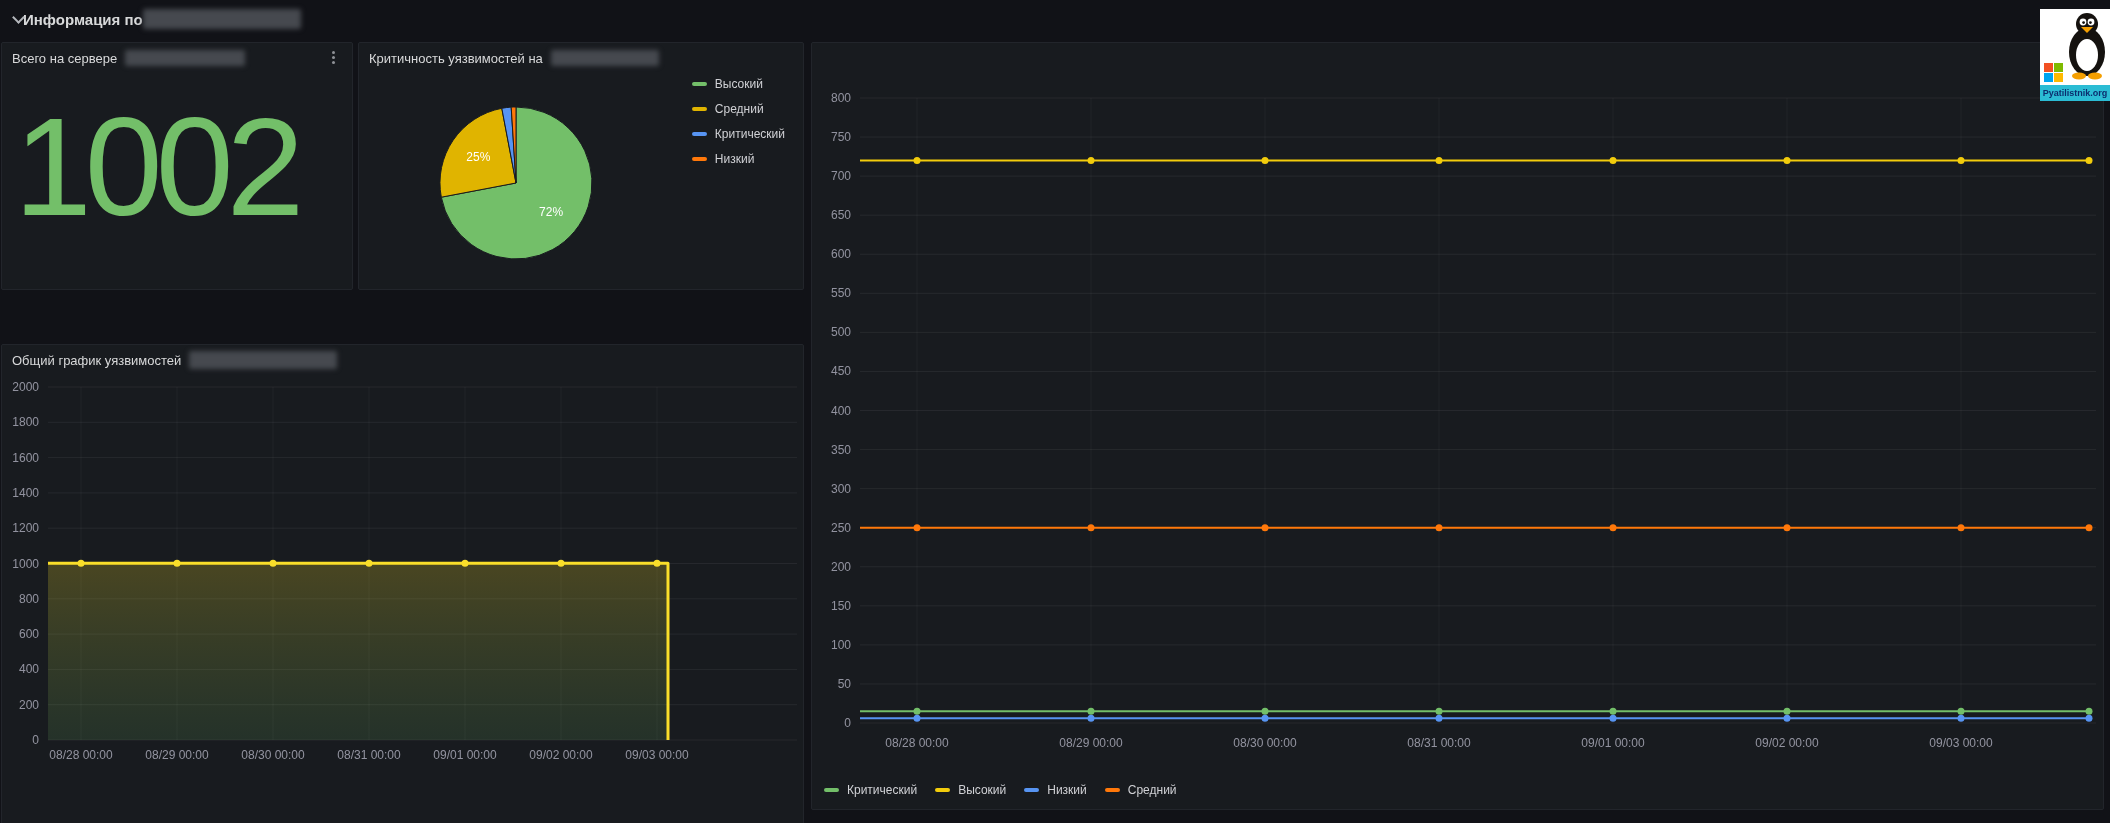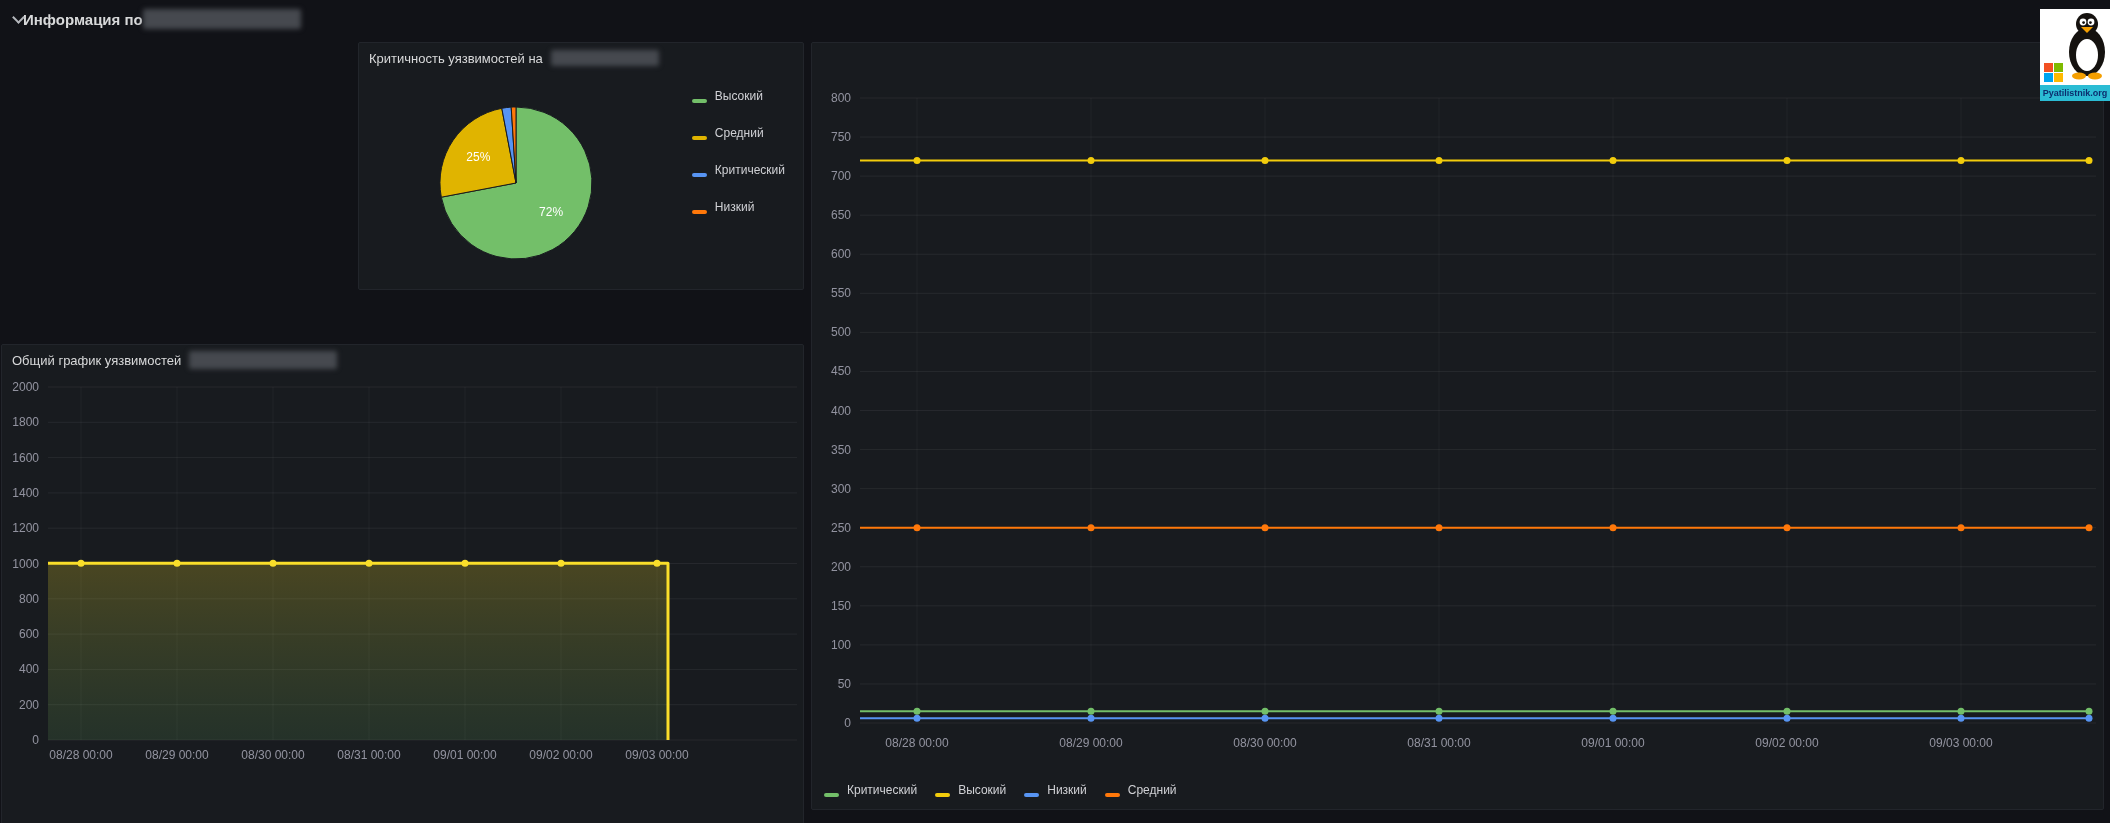--- a/index.html
+++ b/index.html
@@ -35,21 +35,21 @@
 
   
   #area-panel{left:1px;top:296px;width:803px;height:514px;margin-top:48px;}
 
   
   #ts-panel{left:811px;top:42px;width:1293px;height:768px;}
   #ts-panel .panel-header{justify-content:center;}
   #ts-legend{position:absolute;left:12px;bottom:12px;display:flex;gap:18px;z-index:2;}
 
   
-  .legend-item{display:flex;align-items:flex-end;gap:8px;font-size:12px;color:#d0d1d5;cursor:pointer;margin-top:12px;}
+  .legend-item{display:flex;align-items:center;gap:8px;font-size:12px;color:#d0d1d5;cursor:pointer;}
   .legend-marker{width:15px;height:4px;border-radius:2px;display:inline-block;flex:0 0 auto;}
 
   
   #watermark{position:absolute;top:9px;right:0;width:70px;height:92px;background:#ffffff;z-index:5;
              display:flex;flex-direction:column;overflow:hidden;}
   .wm-top{flex:1;position:relative;}
   .wm-penguin{position:absolute;right:1px;top:1px;}
   .wm-flag{position:absolute;left:4px;bottom:3px;width:19px;height:19px;display:grid;
            grid-template-columns:9px 9px;grid-template-rows:9px 9px;gap:1px;}
   .wm-flag span{display:block;}
@@ -61,20 +61,28 @@
 <body>
 
 <div id="root">
 
   <div id="dash-header">
     <span class="chev"></span>
     <span class="dash-title">Информация по</span>
     <span class="redacted" style="width:158px;height:20px;"></span>
   </div>
 
+  <div class="panel" id="stat-panel">
+    <div class="panel-header">
+      <span>Всего на сервере</span>
+      <span class="redacted" style="width:120px;height:16px;"></span>
+      <span class="kebab"></span>
+    </div>
+    <div class="stat-value" style="color: rgb(115, 191, 105);">1002</div>
+  </div>
 
   <div class="panel" id="pie-panel">
     <div class="panel-header">
       <span>Критичность уязвимостей на</span>
       <span class="redacted" style="width:108px;height:16px;"></span>
     </div>
     <svg id="pie-svg" class="chart" width="444" height="246" viewBox="0 0 444 246">
         <path d="M 157 140 L 157.0 64.0 A 76 76 0 1 1 82.3 154.2 Z" fill="#73bf69" stroke="#181b1f" stroke-width="1"></path>
         <text x="192.1" y="173.1" fill="#ffffff" font-size="12" text-anchor="middle">72%</text>
         <path d="M 157 140 L 82.3 154.2 A 76 76 0 0 1 142.8 65.3 Z" fill="#e0b400" stroke="#181b1f" stroke-width="1"></path>

